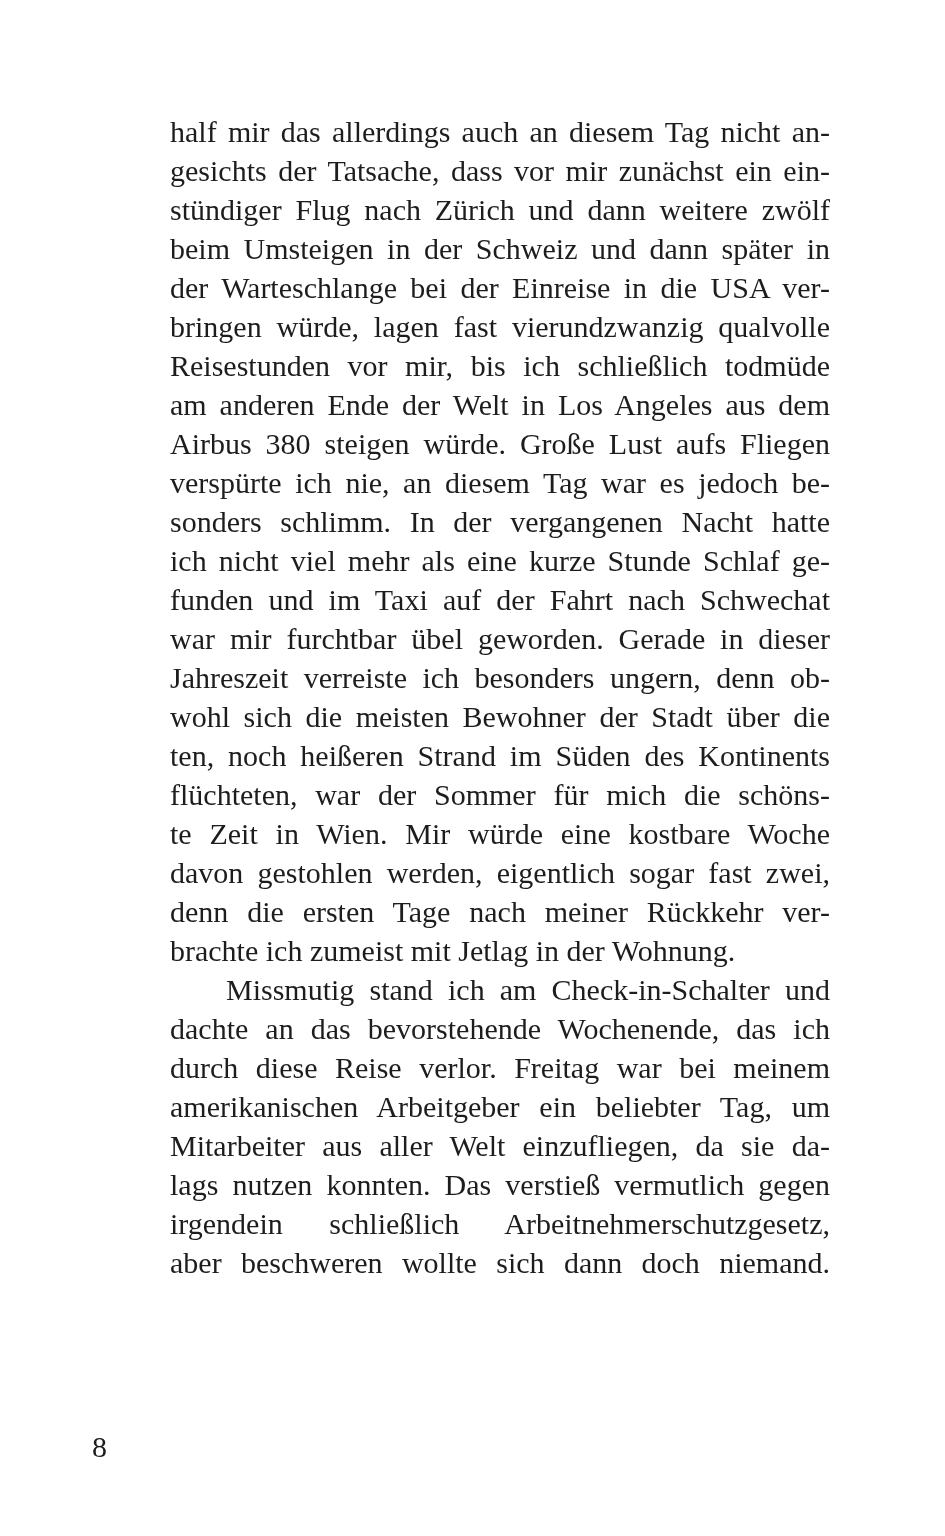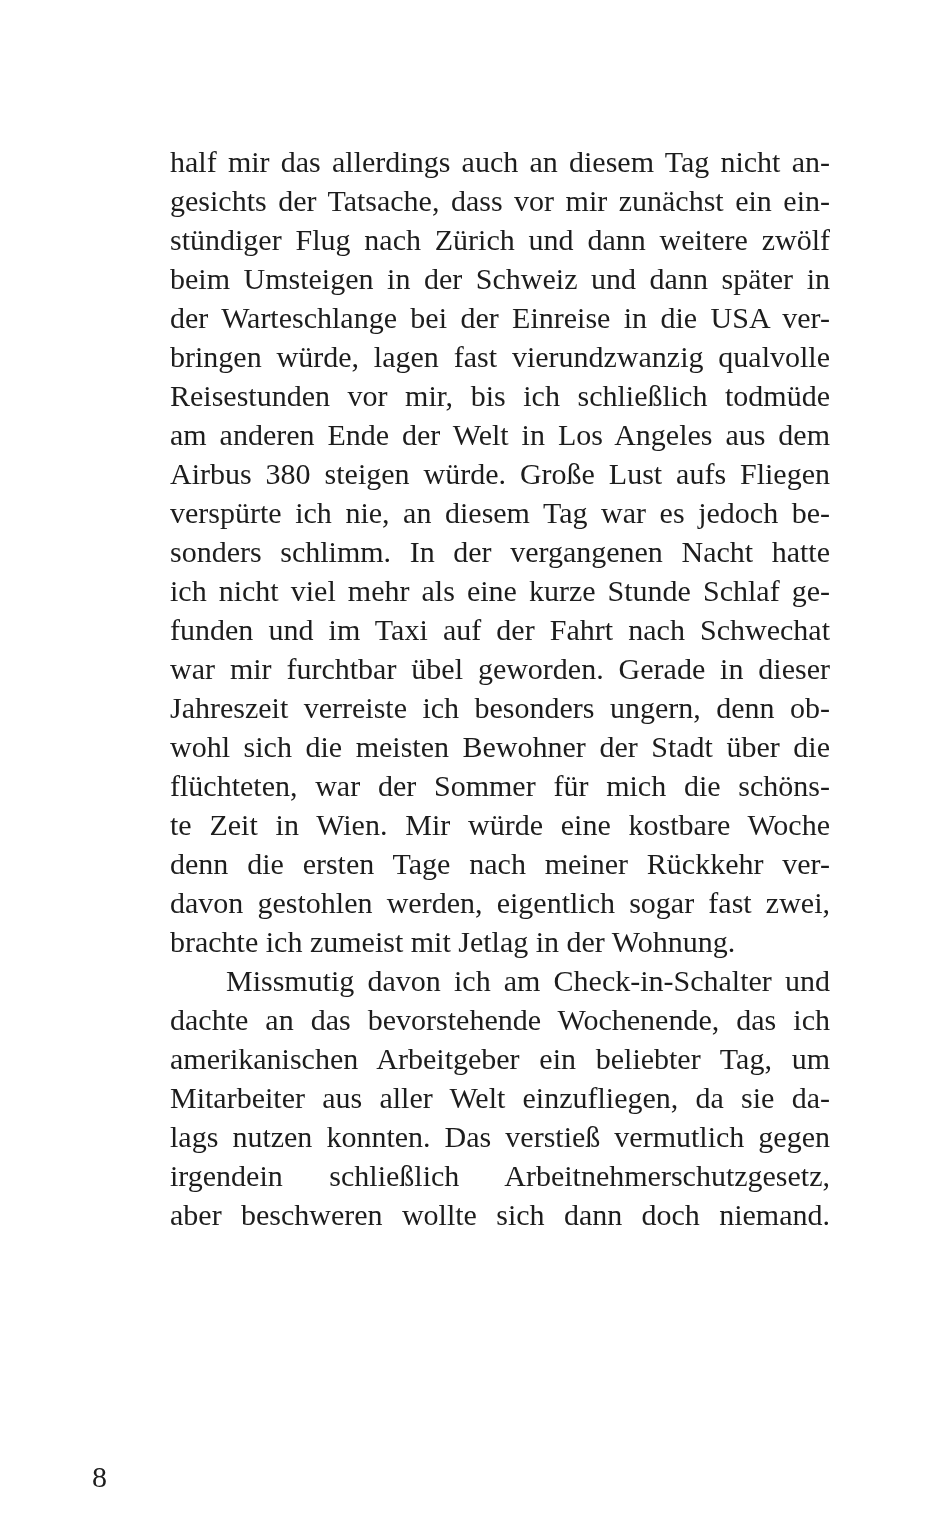--- a/index.html
+++ b/index.html
@@ -11,21 +11,20 @@
     height: 1536px;
     position: relative;
     overflow: hidden;
     background: #ffffff;
     font-family: "Liberation Serif", "DejaVu Serif", serif;
     color: #1d1d1d;
   }
   .page {
     position: absolute;
     inset: 0;
-    margin-top: 30px;
   }
   .text-block {
     position: absolute;
     left: 170px;
     top: 112px;
     width: 660px;
     font-size: 30px;
     line-height: 39px;
   }
   .paragraph {
@@ -70,29 +69,31 @@
         <div class="line">Reisestunden vor mir, bis ich schließlich todmüde</div>
         <div class="line">am anderen Ende der Welt in Los Angeles aus dem</div>
         <div class="line">Airbus 380 steigen würde. Große Lust aufs Fliegen</div>
         <div class="line">verspürte ich nie, an diesem Tag war es jedoch be-</div>
         <div class="line">sonders schlimm. In der vergangenen Nacht hatte</div>
         <div class="line">ich nicht viel mehr als eine kurze Stunde Schlaf ge-</div>
         <div class="line">funden und im Taxi auf der Fahrt nach Schwechat</div>
         <div class="line">war mir furchtbar übel geworden. Gerade in dieser</div>
         <div class="line">Jahreszeit verreiste ich besonders ungern, denn ob-</div>
         <div class="line">wohl sich die meisten Bewohner der Stadt über die</div>
+        <div class="line">ten, noch heißeren Strand im Süden des Kontinents</div>
         <div class="line">flüchteten, war der Sommer für mich die schöns-</div>
         <div class="line">te Zeit in Wien. Mir würde eine kostbare Woche</div>
+        <div class="line">davon gestohlen werden, eigentlich sogar fast zwei,</div>
         <div class="line">denn die ersten Tage nach meiner Rückkehr ver-</div>
-        <div class="line">davon gestohlen werden, eigentlich sogar fast zwei,</div>
         <div class="line left">brachte ich zumeist mit Jetlag in der Wohnung.</div>
       </div>
     <div class="paragraph">
-        <div class="line indent">Missmutig davon ich am Check-in-Schalter und</div>
+        <div class="line indent">Missmutig stand ich am Check-in-Schalter und</div>
         <div class="line">dachte an das bevorstehende Wochenende, das ich</div>
+        <div class="line">durch diese Reise verlor. Freitag war bei meinem</div>
         <div class="line">amerikanischen Arbeitgeber ein beliebter Tag, um</div>
         <div class="line">Mitarbeiter aus aller Welt einzufliegen, da sie da-</div>
         <div class="line">lags nutzen konnten. Das verstieß vermutlich gegen</div>
         <div class="line">irgendein schließlich Arbeitnehmerschutzgesetz,</div>
         <div class="line">aber beschweren wollte sich dann doch niemand.</div>
       </div>
   </div>
 
   <div class="page-number">8</div>
 

